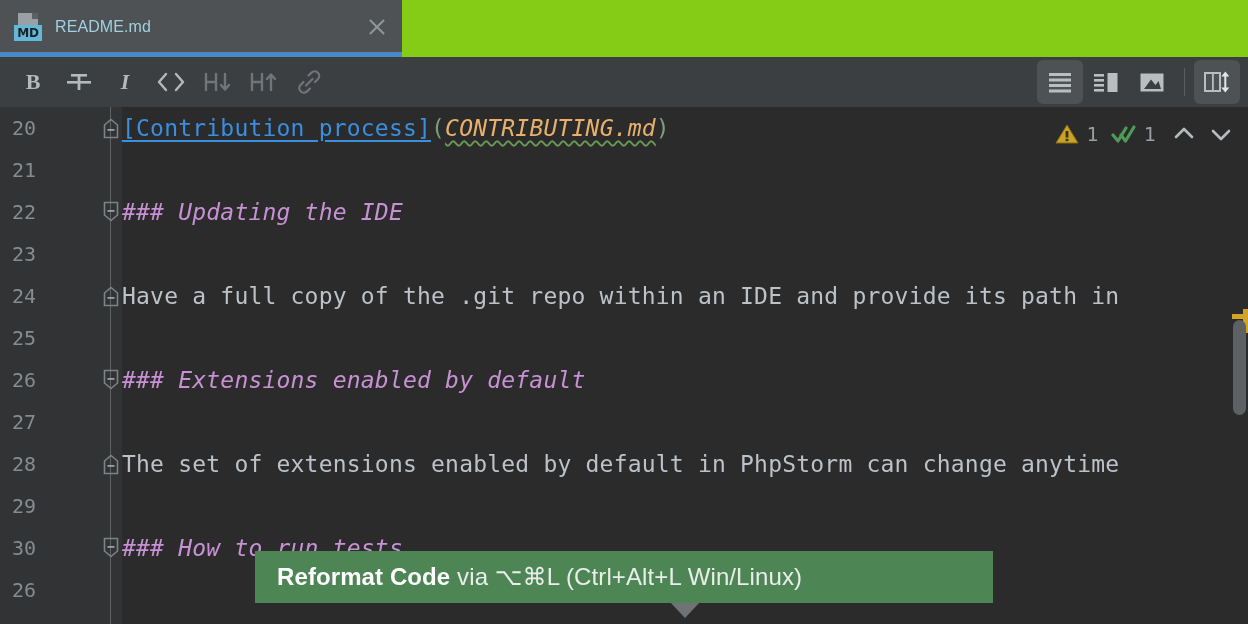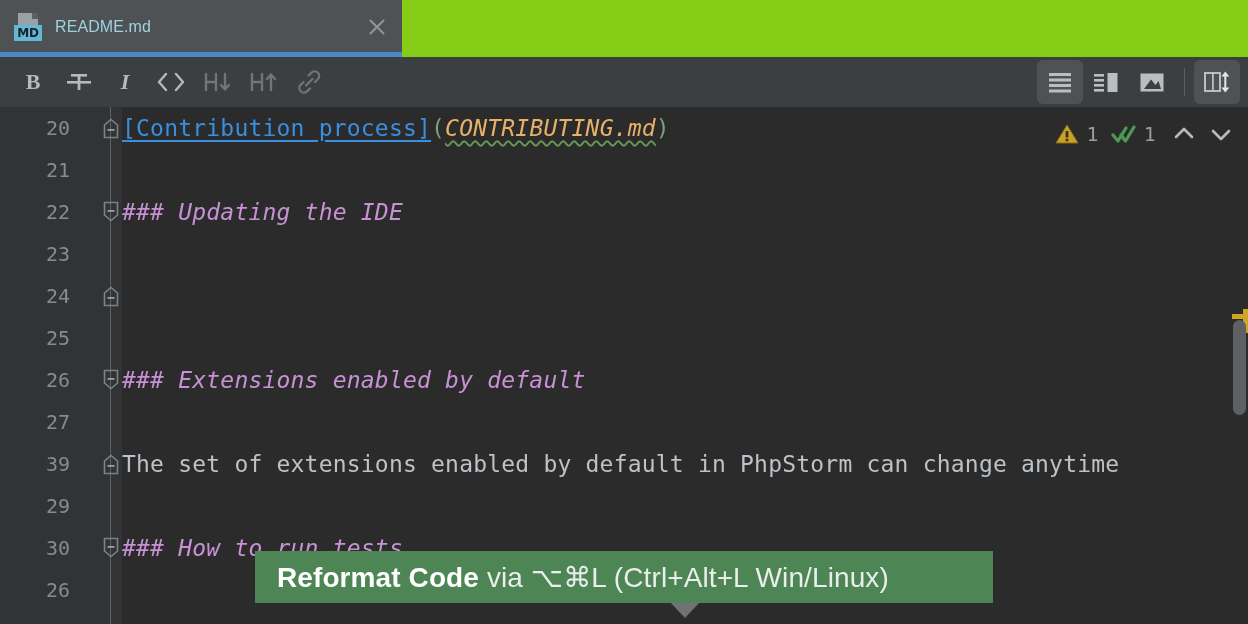--- a/index.html
+++ b/index.html
@@ -117,23 +117,22 @@
     position: absolute; left: 0; top: 0;
     width: 122px; height: 517px;
     background: #313335;
   }
   .fold-rail {
     position: absolute; left: 110px; top: 0;
     width: 1px; height: 517px;
     background: #5f6365;
   }
   .lnum {
-    position: absolute; right: 52px;
+    position: absolute; right: 40px;
     width: 70px;
-    text-align: right;
     color: #868c90;
     font-family: "DejaVu Sans Mono", monospace;
     font-size: 20px;
     line-height: 42px;
     height: 42px;
   }
   .fold {
     position: absolute; left: 102px;
     width: 18px; height: 22px;
   }
@@ -222,21 +221,21 @@
     position: absolute; left: 255px; top: 551px;
     width: 738px; height: 52px;
     background: #4e8555;
     z-index: 9;
     display: flex; align-items: center;
     padding-left: 22px;
     white-space: nowrap;
   }
   .callout-text {
     color: #e9eeea;
-    font-size: 28px;
+    font-size: 24px;
     letter-spacing: 0.1px;
   }
   .callout-text b { font-weight: 700; color: #ffffff; }
   .callout-arrow {
     position: absolute; left: 670px; top: 602px;
     width: 0; height: 0;
     border-left: 15px solid transparent;
     border-right: 15px solid transparent;
     border-top: 16px solid #6f7375;
     z-index: 8;
@@ -385,21 +384,21 @@
       <div class="fold-rail"></div>
       <div id="lnum-host">
           <div class="lnum" style="top: 0px;">20</div>
           <div class="lnum" style="top: 42px;">21</div>
           <div class="lnum" style="top: 84px;">22</div>
           <div class="lnum" style="top: 126px;">23</div>
           <div class="lnum" style="top: 168px;">24</div>
           <div class="lnum" style="top: 210px;">25</div>
           <div class="lnum" style="top: 252px;">26</div>
           <div class="lnum" style="top: 294px;">27</div>
-          <div class="lnum" style="top: 336px;">39</div>
+          <div class="lnum" style="top: 336px;">28</div>
           <div class="lnum" style="top: 378px;">29</div>
           <div class="lnum" style="top: 420px;">30</div>
           <div class="lnum" style="top: 462px;">26</div>
         </div>
       <div id="fold-host">
           <div class="fold" style="top: 10px;">
             <svg width="18" height="22" viewBox="0 0 18 22">
               <path d="M2.5 20.5 V8 L9 2.5 L15.5 8 V20.5 Z" fill="none" stroke="#7d8285" stroke-width="1.6"></path>
               <rect x="5.5" y="12" width="7" height="1.8" fill="#9aa0a3"></rect>
             </svg>
@@ -435,20 +434,21 @@
             </svg>
           </div>
         </div>
     </div>
 
     <div class="code-layer" id="code-host">
         <div class="cline" style="top: 0px;"><span class="tok-link">[Contribution process]</span><span class="tok-paren">(</span><span class="tok-url">CONTRIBUTING.md</span><span class="tok-paren">)</span></div>
         <div class="cline" style="top: 42px;"></div>
         <div class="cline" style="top: 84px;"><span class="tok-head">### Updating the IDE</span></div>
         <div class="cline" style="top: 126px;"></div>
+        <div class="cline" style="top: 168px;"><span class="tok-plain">Have a full copy of the .git repo within an IDE and provide its path in</span></div>
         <div class="cline" style="top: 210px;"></div>
         <div class="cline" style="top: 252px;"><span class="tok-head">### Extensions enabled by default</span></div>
         <div class="cline" style="top: 294px;"></div>
         <div class="cline" style="top: 336px;"><span class="tok-plain">The set of extensions enabled by default in PhpStorm can change anytime</span></div>
         <div class="cline" style="top: 378px;"></div>
         <div class="cline" style="top: 420px;"><span class="tok-head">### How to run tests</span></div>
         <div class="cline" style="top: 462px;"></div>
       </div>
 
     <div class="inspect">

